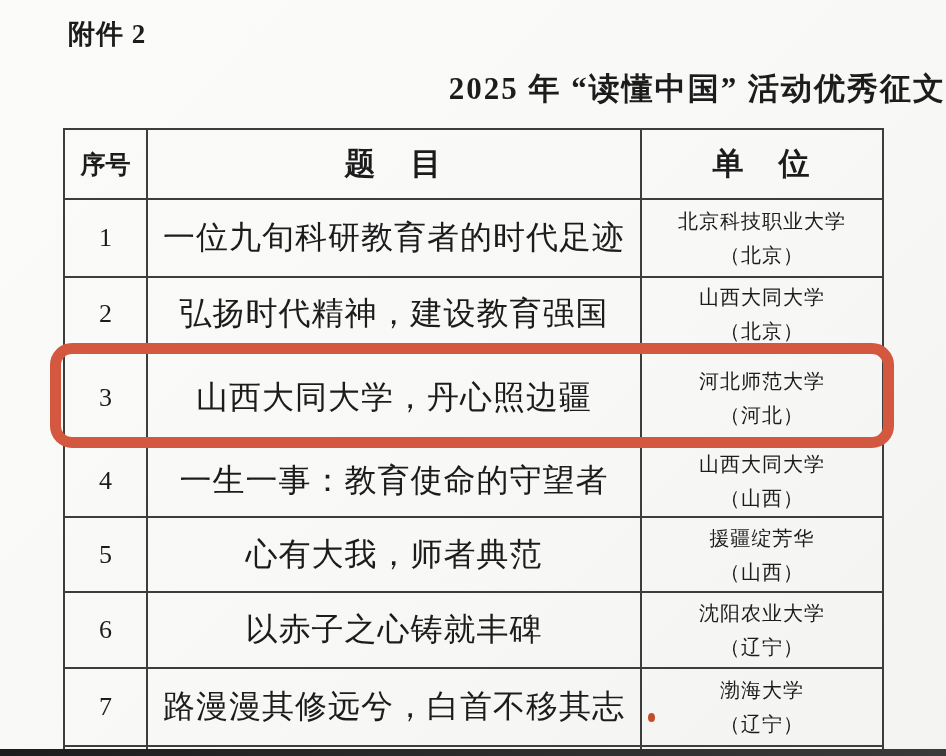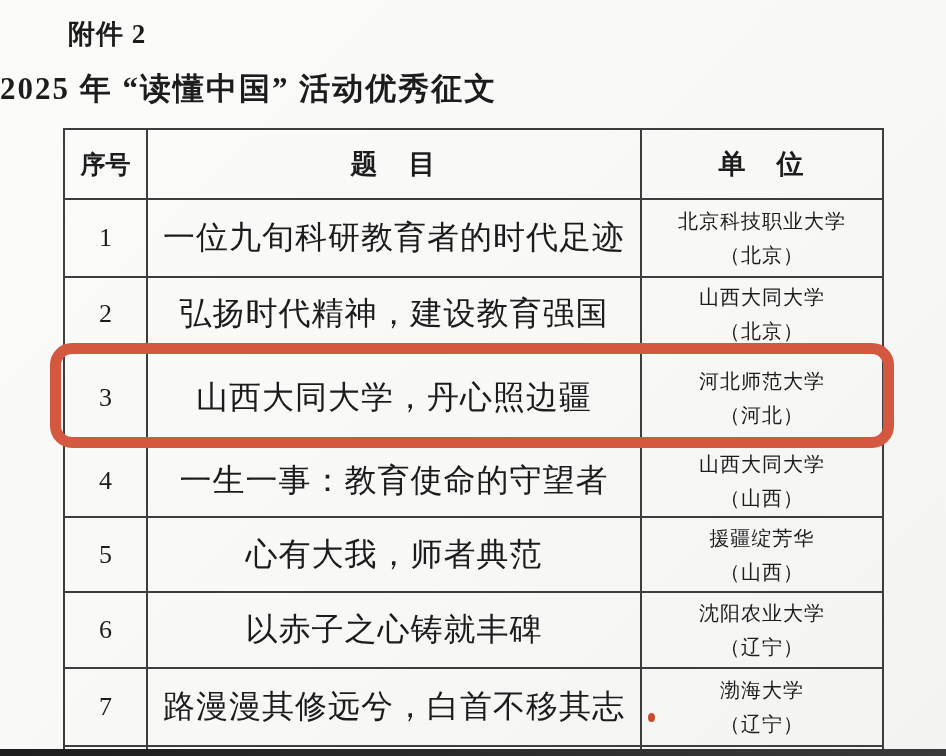--- a/index.html
+++ b/index.html
@@ -22,21 +22,21 @@
     font-weight: 600;
     letter-spacing: 1px;
   }
 
   .title {
     position: absolute;
     top: 68px;
     left: 0;
     width: 946px;
     margin: 0;
-    text-align: left;
+    text-align: right;
     font-size: 31px;
     font-weight: bold;
     letter-spacing: 2px;
   }
 
   table.doc-table {
     position: absolute;
     top: 128px;
     left: 63px;
     width: 819px;
@@ -46,21 +46,21 @@
   }
   .doc-table th, .doc-table td {
     border: 2px solid #3d3d3d;
     text-align: center;
     vertical-align: middle;
     padding: 0 6px;
     overflow: hidden;
   }
   .doc-table thead tr { height: 70px; padding-left: 10px; }
   .doc-table th {
-    font-size: 27px;
+    font-size: 31px;
     font-weight: bold;
     letter-spacing: 2px;
     font-family: "Liberation Sans", sans-serif;
   }
   .doc-table th.h-no { font-size: 25px; letter-spacing: 0; }
 
   #table-body tr { height: 76px; }
   #table-body tr:nth-child(1) { height: 78px; }
   #table-body tr:nth-child(2) { height: 74px; }
   #table-body tr:nth-child(3) { height: 93px; }

